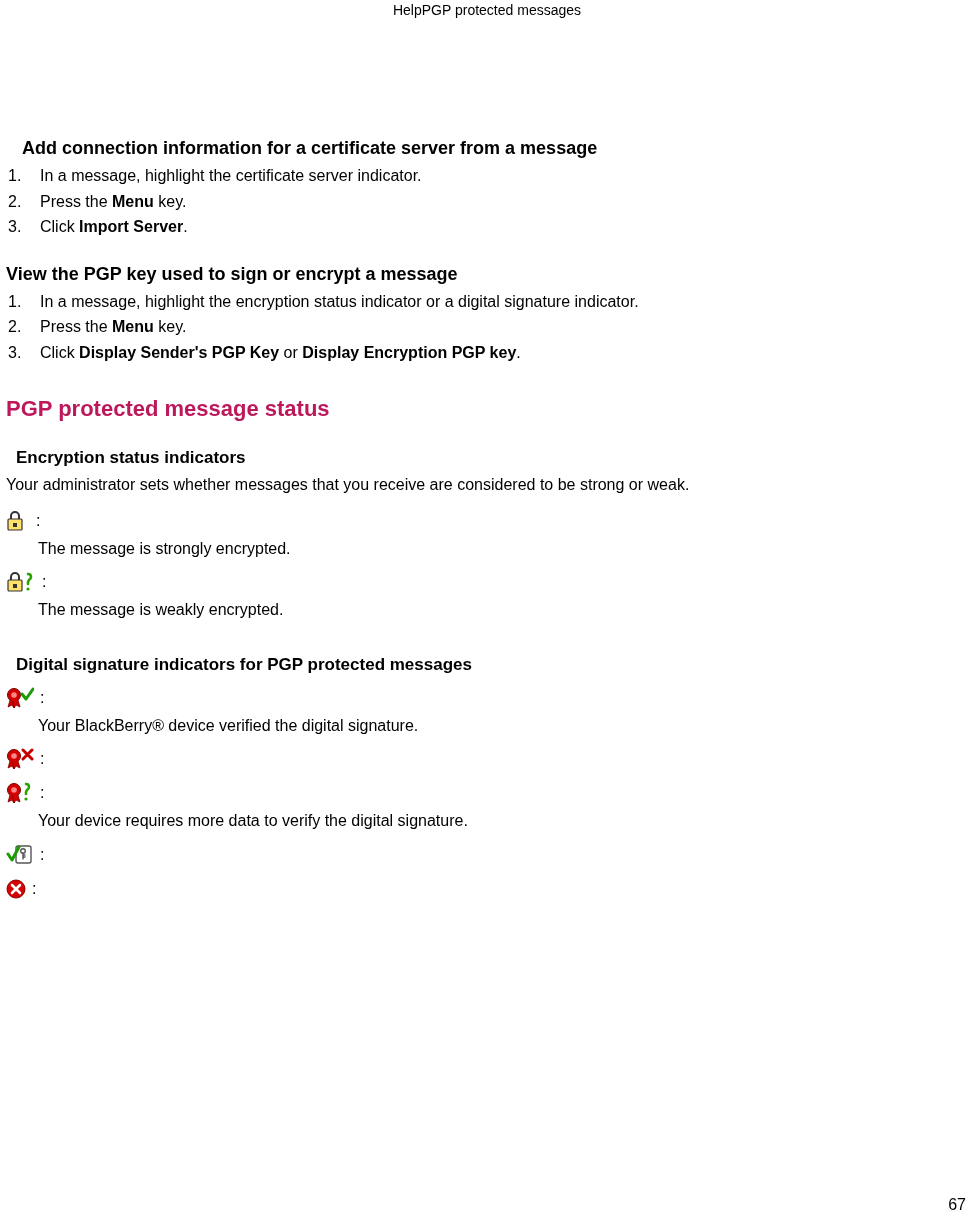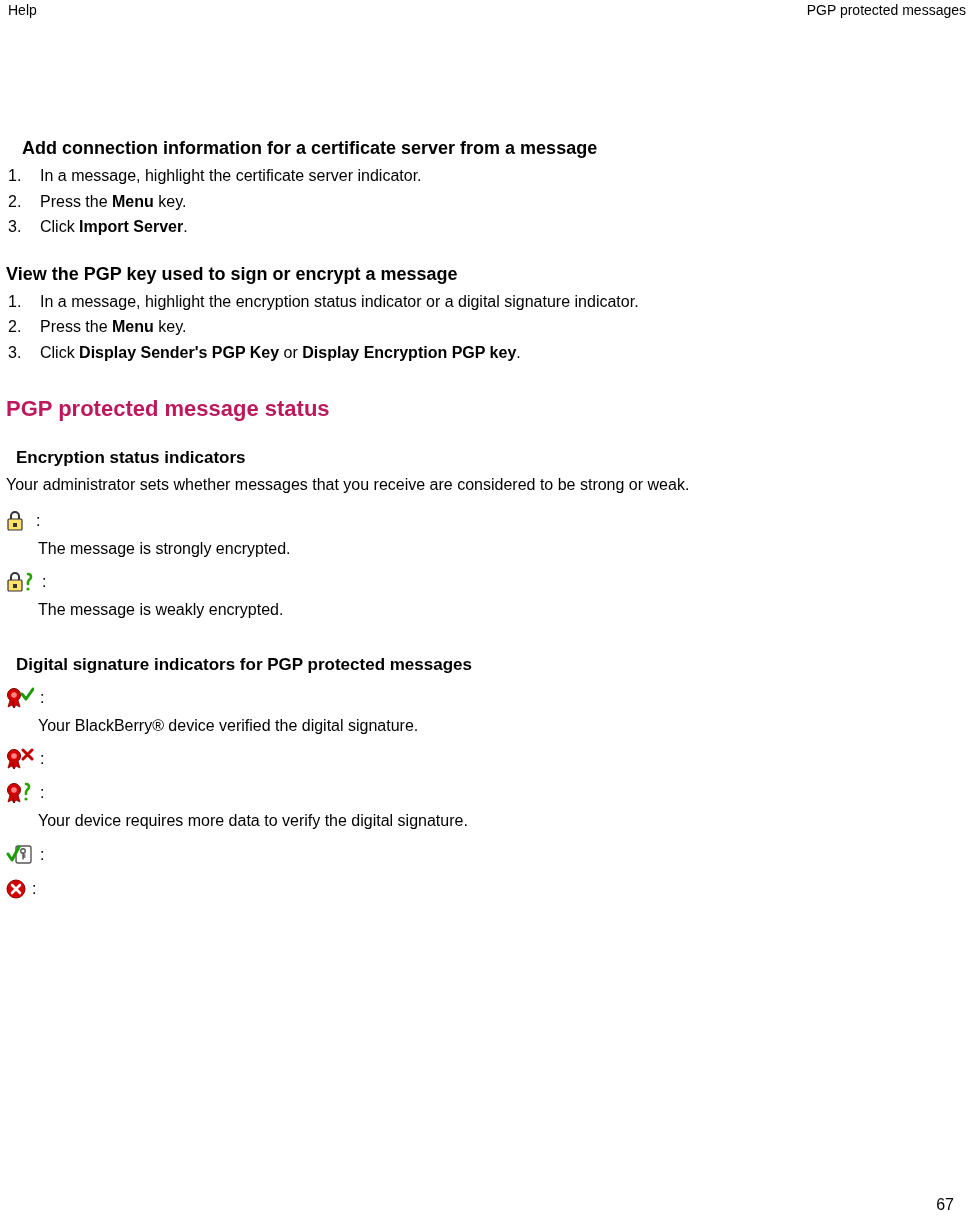--- a/index.html
+++ b/index.html
@@ -12,21 +12,21 @@
     background: #fff;
   }
   .page {
     width: 974px;
     min-height: 1228px;
     position: relative;
     padding: 2px 6px 0 6px;
   }
   .header {
     display: flex;
-    justify-content: space-between;
+    justify-content: center;
     font-size: 14px;
     font-weight: 400;
     margin-bottom: 120px;
     padding: 0 2px;
   }
   .section-heading {
     font-size: 18px;
     font-weight: 700;
     margin: 24px 0 6px 16px;
   }
@@ -95,21 +95,21 @@
     line-height: 22px;
   }
   .icon-desc {
     margin: 6px 0 0 32px;
     font-size: 16px;
     line-height: 1.35;
   }
   .page-num {
     position: absolute;
     bottom: 14px;
-    right: 20px;
+    right: 8px;
     font-size: 16px;
   }
   b { font-weight: 700; }
 
   
   svg { display: block; }
 </style>
 </head>
 <body>
 

